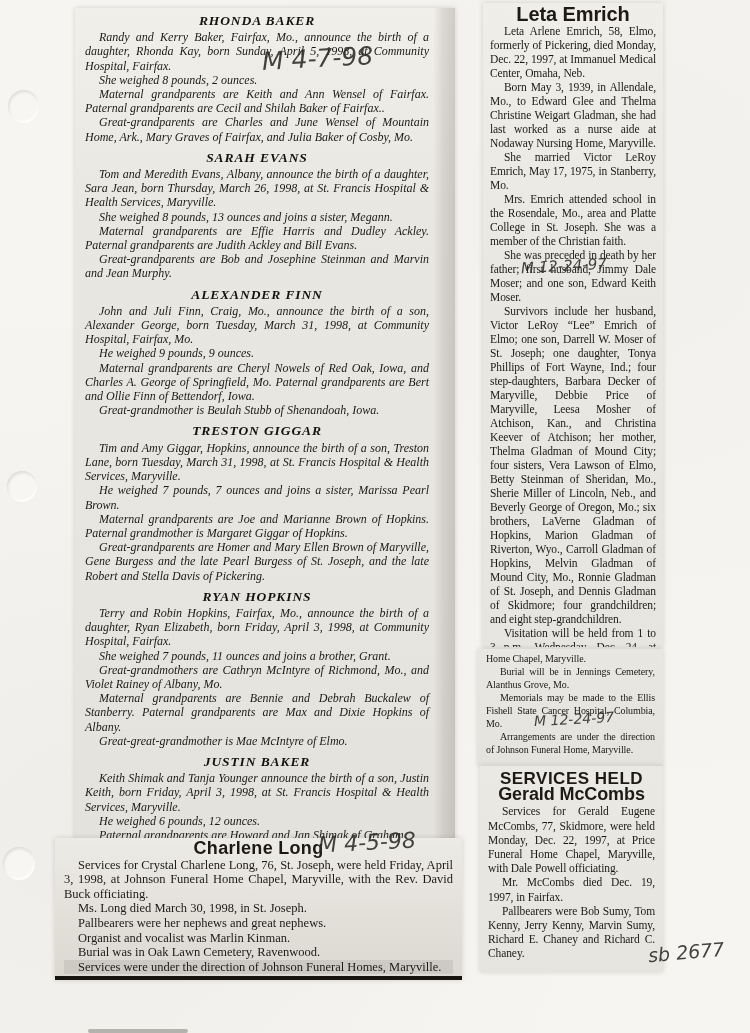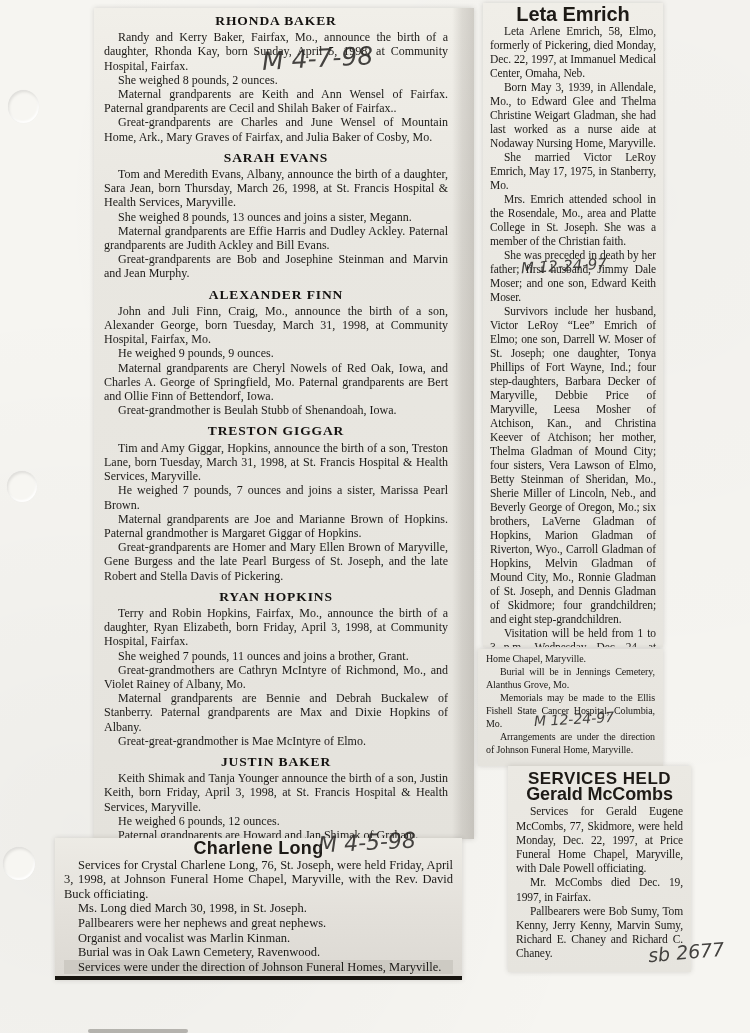--- a/index.html
+++ b/index.html
@@ -4,23 +4,23 @@
 <style>
   html,body{margin:0;padding:0;background:#d8d6d2;}
   .page{position:relative;width:750px;height:1033px;background:#f6f5f1;overflow:hidden;
         font-family:"Liberation Serif",serif;color:#1c1a17;}
   
   .page::before{content:"";position:absolute;inset:0;
     background:radial-gradient(circle at 85% 20%,rgba(0,0,0,0.02),transparent 60%),
                radial-gradient(circle at 10% 80%,rgba(0,0,0,0.03),transparent 50%);}
   .clipping{position:absolute;box-sizing:border-box;box-shadow:0 0 5px rgba(60,55,48,0.18);}
   
-  .births{left:94px;top:8px;width:380px;height:831px;overflow:hidden;
+  .births{left:75px;top:8px;width:380px;height:831px;overflow:hidden;
     background:linear-gradient(180deg,#f1efe9 0%,#e9e7e1 25%,#e7e5df 70%,#e4e2dc 100%);
-    padding:4px 26px 6px 10px;font-size:12px;line-height:14.2px;}
+    padding:4px 26px 6px 10px;font-size:12px;line-height:14.2px;font-style:italic;}
   .births::after{content:"";position:absolute;right:0;top:0;bottom:0;width:22px;
     background:linear-gradient(90deg,rgba(0,0,0,0) 0%,rgba(110,104,96,0.16) 45%,rgba(110,104,96,0.26) 100%);}
   .bhead{font-weight:bold;text-align:center;font-size:13.5px;letter-spacing:0.9px;
     margin:7px 0 2px 0;color:#141210;}
   .bhead.first{margin-top:2px;}
   .para{margin:0;text-align:justify;text-indent:14px;}
   
   .longclip{left:55px;top:838px;width:407px;height:142px;overflow:hidden;
     background:linear-gradient(180deg,#edebe5 0%,#e3e0da 55%,#dcd9d3 100%);
     padding:1px 9px 0 9px;font-size:12.5px;line-height:14.6px;border-bottom:4px solid #17140f;}
@@ -31,21 +31,21 @@
   
   .leta{left:483px;top:3px;width:180px;height:644px;overflow:hidden;
     background:linear-gradient(180deg,#f0eee8 0%,#eae8e2 40%,#e7e5df 100%);
     padding:2px 7px;font-size:11.5px;line-height:14px;letter-spacing:-0.1px;}
   .leta-title{font-size:20px;margin:2px 0 3px 0;}
   .letacont{left:478px;top:649px;width:185px;height:117px;overflow:hidden;
     background:linear-gradient(180deg,#e9e7e1,#e5e3dd);
     padding:3px 8px;font-size:10px;line-height:13px;letter-spacing:-0.1px;}
   .noindent{text-indent:0;}
   
-  .mccombs{left:508px;top:766px;width:183px;height:206px;overflow:hidden;
+  .mccombs{left:480px;top:766px;width:183px;height:206px;overflow:hidden;
     background:linear-gradient(180deg,#ebe9e3,#e6e4de);
     padding:4px 8px;font-size:11.5px;line-height:14.2px;letter-spacing:-0.1px;}
   .kicker{font-size:17px;letter-spacing:0.5px;margin:2px 0 0 0;}
   .mc-title{font-size:18px;margin:1px 0 3px 0;}
   
   .hw{position:absolute;font-family:"DejaVu Sans",sans-serif;font-style:italic;
     color:#2d2b29;transform:rotate(-3deg);white-space:nowrap;opacity:0.88;}
   .hw-baker{left:262px;top:44px;font-size:25px;}
   .hw-emrich1{left:521px;top:257px;font-size:15px;}
   .hw-emrich2{left:534px;top:711px;font-size:14px;}

